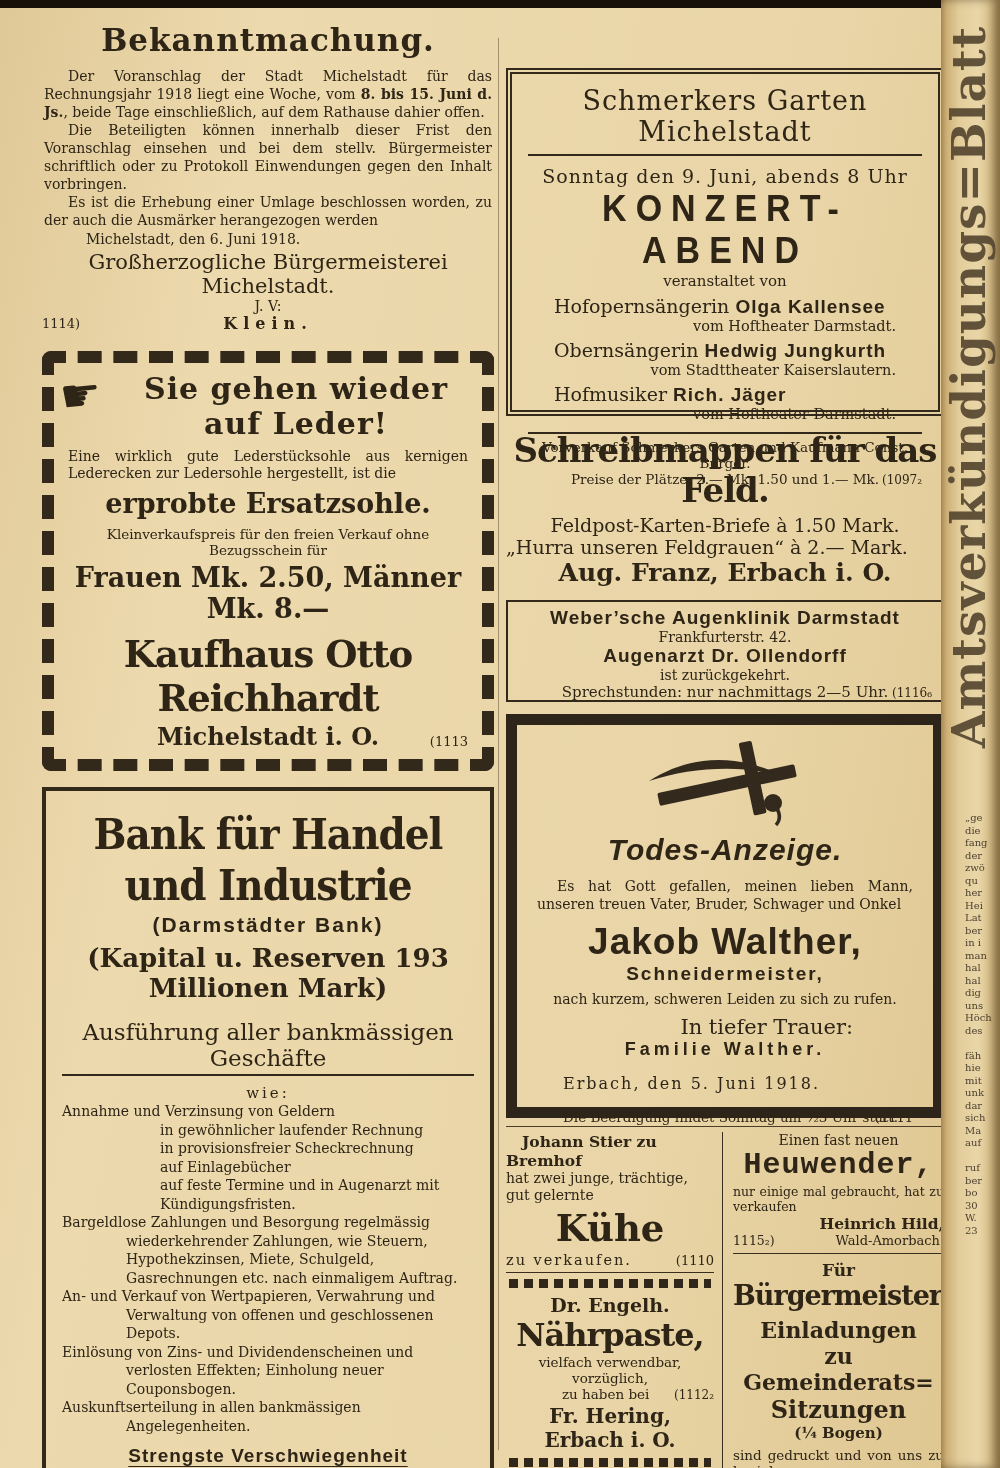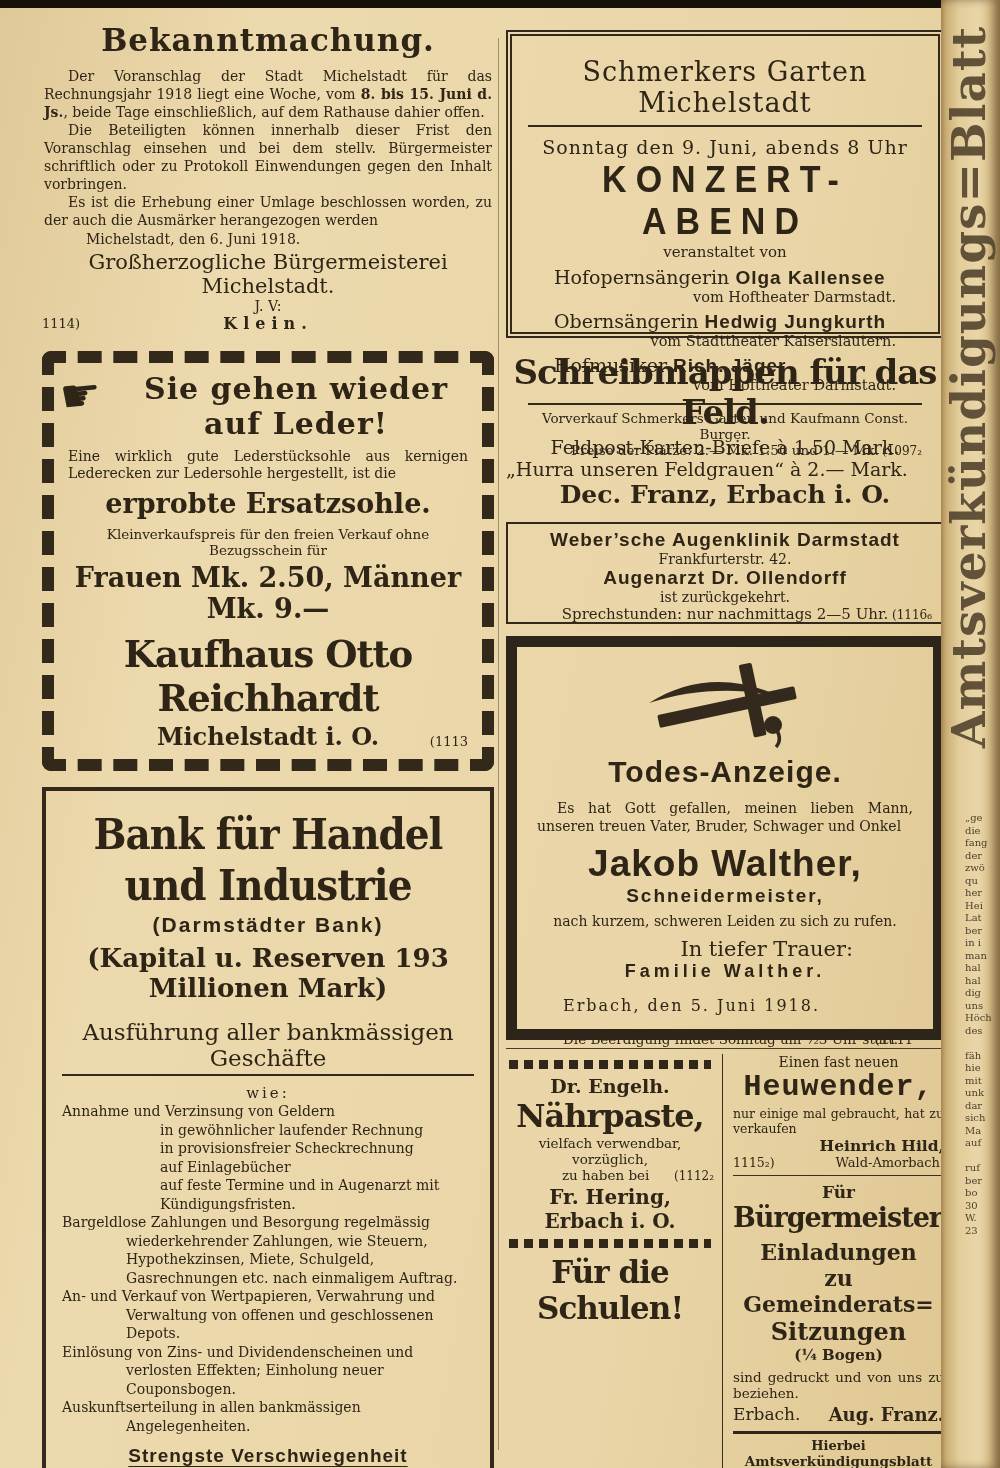--- a/index.html
+++ b/index.html
@@ -50,21 +50,21 @@
   .bank-sub1 { font-size:21px; font-weight:bold; text-align:center; margin-top:8px; letter-spacing:2px; }
   .bank-sub2 { font-size:26px; font-weight:bold; text-align:center; margin-top:6px; }
   .bank-tag { font-size:23px; text-align:center; width:fit-content; margin:16px auto 0; border-bottom:2px solid #33291b; padding:0 6px 3px; }
   .bank-wie { font-size:15px; text-align:center; letter-spacing:3px; margin-top:8px; }
   .svc { font-size:14px; line-height:18.5px; }
   .svc.main { padding-left:64px; text-indent:-64px; }
   .svc.sub { padding-left:98px; }
   .svc.sub2 { padding-left:98px; text-indent:0; padding-right:4px; }
   .bank-motto { font-size:19px; font-weight:bold; text-align:center; text-decoration:underline; text-underline-offset:4px; margin-top:10px; letter-spacing:1px; }
   
-  .konzert { border:6px double #33291b; height:308px; padding:20px 16px 6px; }
+  .konzert { border:6px double #33291b; height:348px; padding:11px 16px 6px;margin-top:38px; }
   .kz-venue { font-size:27px; text-align:center; letter-spacing:1px; border-bottom:2px solid #33291b; padding-bottom:7px; }
   .kz-date { font-size:19px; text-align:center; margin-top:9px; letter-spacing:1px; }
   .kz-head { font-size:34px; font-weight:bold; text-align:center; letter-spacing:9px; margin-top:4px; transform:scaleY(1.08); }
   .kz-sub { font-size:15px; text-align:center; margin-top:3px; }
   .kz-perf { font-size:19px; margin-top:5px; padding-left:26px; }
   .kz-perf .nm { font-weight:bold; letter-spacing:1px; }
   .kz-from { font-size:14.5px; text-align:right; padding-right:26px; }
   .kz-foot { border-top:2px solid #33291b; margin-top:10px; padding-top:5px; font-size:13.5px; }
   .kz-f2 { position:relative; text-align:center; font-size:13.5px; }
   .kz-ref { position:absolute; right:0; bottom:0; font-size:12px; }
@@ -78,21 +78,21 @@
   .augen { border:2px solid #33291b; margin-top:10px; height:102px; padding:5px 10px; }
   .ak-t { font-size:19px; font-weight:bold; text-align:center; letter-spacing:1px; }
   .ak-a { font-size:14px; text-align:center; }
   .ak-d { font-size:19px; font-weight:bold; text-align:center; letter-spacing:1px; }
   .ak-s { font-size:14px; text-align:center; }
   .ak-h { font-size:15px; text-align:center; position:relative; }
   .ak-ref { position:absolute; right:0; bottom:1px; font-size:12px; }
   
   .todes { border:11px solid #2e251a; margin-top:12px; height:404px; padding:10px 20px 6px; position:relative; }
   .td-cross { display:block; margin:2px auto 0; }
-  .td-head { font-size:30px; font-weight:bold; text-align:center; letter-spacing:1px; margin-top:4px; }
+  .td-head { font-size:30px; font-weight:bold; text-align:center; letter-spacing:1px; margin-top:4px;font-style:italic; }
   .td-intro { font-size:14px; line-height:18px; text-align:justify; margin-top:10px; text-indent:20px; }
   .td-name { font-size:37px; font-weight:bold; text-align:center; margin-top:8px; letter-spacing:1px; }
   .td-occ { font-size:19px; font-weight:bold; text-align:center; letter-spacing:2px; }
   .td-line { font-size:14px; text-align:center; margin-top:6px; }
   .td-mourn { font-size:21px; text-align:right; padding-right:60px; margin-top:8px; }
   .td-fam { font-size:18px; font-weight:bold; text-align:center; letter-spacing:4px; }
   .td-date { font-size:16px; letter-spacing:2px; padding-left:26px; margin-top:14px; }
   .td-fun { font-size:13.5px; padding-left:26px; margin-top:16px; position:relative; }
   .td-ref { position:absolute; right:0; bottom:0; font-size:13px; }
   
@@ -151,21 +151,21 @@
       <div class="bek-sig">Klein.</div>
       <div class="bek-ref">1114)</div>
     </section>
 
     <section class="leder">
       <div class="leder-hand">☛</div>
       <div class="leder-head">Sie gehen wieder auf Leder!</div>
       <div class="leder-b1">Eine wirklich gute Lederstücksohle aus kernigen Lederecken zur Ledersohle hergestellt, ist die</div>
       <div class="leder-sub">erprobte Ersatzsohle.</div>
       <div class="leder-b2">Kleinverkaufspreis für den freien Verkauf ohne Bezugsschein für</div>
-      <div class="leder-pr">Frauen Mk. 2.50, Männer Mk. 9.—</div>
+      <div class="leder-pr">Frauen Mk. 2.50, Männer Mk. 8.—</div>
       <div class="leder-store">Kaufhaus Otto Reichhardt</div>
       <div class="leder-place"><span>Michelstadt i. O.</span>
         <span class="leder-ref">(1113</span>
       </div>
     </section>
 
     <section class="bank">
       <div class="bank-title">Bank für Handel und Industrie</div>
       <div class="bank-sub1 sans">(Darmstädter Bank)</div>
       <div class="bank-sub2">(Kapital u. Reserven 193 Millionen Mark)</div>
@@ -203,21 +203,21 @@
         <div class="kz-f2"><span>Preise der Plätze: 2.— Mk. 1.50 und 1.— Mk.</span>
           <span class="kz-ref">(1097₂</span>
         </div>
       </div>
     </section>
 
     <section class="schreib">
       <div class="sm-head">Schreibmappen für das Feld.</div>
       <div class="sm-l1">Feldpost-Karten-Briefe à 1.50 Mark.</div>
       <div class="sm-l2">„Hurra unseren Feldgrauen“ à 2.— Mark.</div>
-      <div class="sm-seller">Dec. Franz, Erbach i. O.</div>
+      <div class="sm-seller">Aug. Franz, Erbach i. O.</div>
 
     </section>
 
     <section class="augen">
       <div class="ak-t sans">Weber’sche Augenklinik Darmstadt</div>
       <div class="ak-a">Frankfurterstr. 42.</div>
       <div class="ak-d sans">Augenarzt Dr. Ollendorff</div>
       <div class="ak-s">ist zurückgekehrt.</div>
       <div class="ak-h"><span>Sprechstunden: nur nachmittags 2—5 Uhr.</span>
         <span class="ak-ref">(1116₆</span>
@@ -242,20 +242,29 @@
       <div class="td-mourn">In tiefer Trauer:</div>
       <div class="td-fam sans">Familie Walther.</div>
       <div class="td-date">Erbach, den 5. Juni 1918.</div>
       <div class="td-fun"><span>Die Beerdigung findet Sonntag um ½3 Uhr statt.</span>
         <span class="td-ref">(1111</span>
       </div>
     </section>
 
     <div class="bottom">
       <div class="sub-l">
+        <section>
+          <div class="ku-seller">Johann Stier zu Bremhof</div>
+          <div class="ku-l1">hat zwei junge, trächtige, gut gelernte</div>
+          <div class="ku-head">Kühe</div>
+          <div class="ku-row flexrow">
+            <span>zu verkaufen.</span>
+            <span class="ku-ref">(1110</span>
+          </div>
+        </section>
         <div class="sqrow"></div>
         <section>
           <div class="np-l1">Dr. Engelh.</div>
           <div class="np-head">Nährpaste,</div>
           <div class="np-l2">vielfach verwendbar, vorzüglich,</div>
           <div class="np-l3 flexrow">
             <span>zu haben bei</span>
             <span class="np-ref">(1112₂</span>
           </div>
           <div class="np-seller">Fr. Hering, Erbach i. O.</div>

